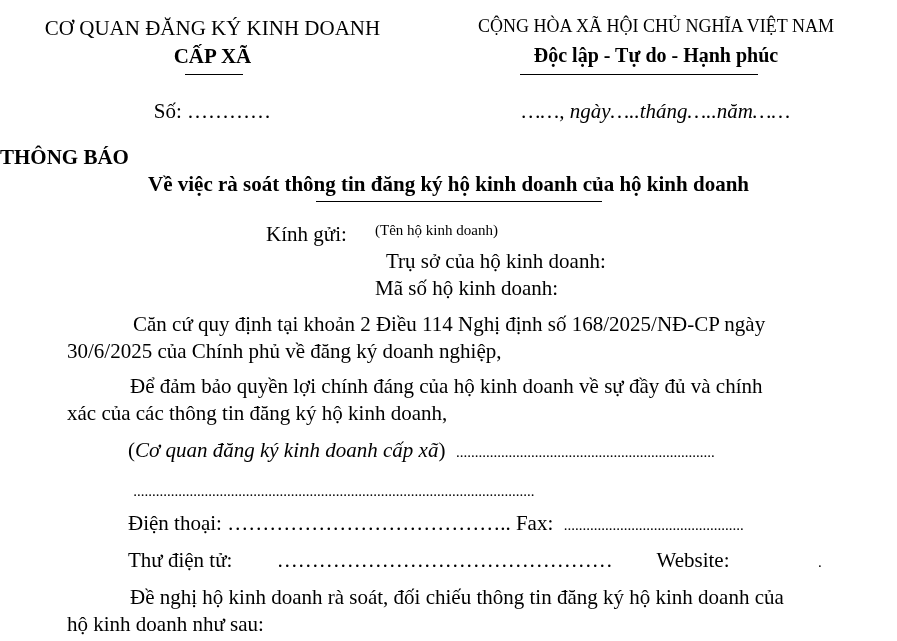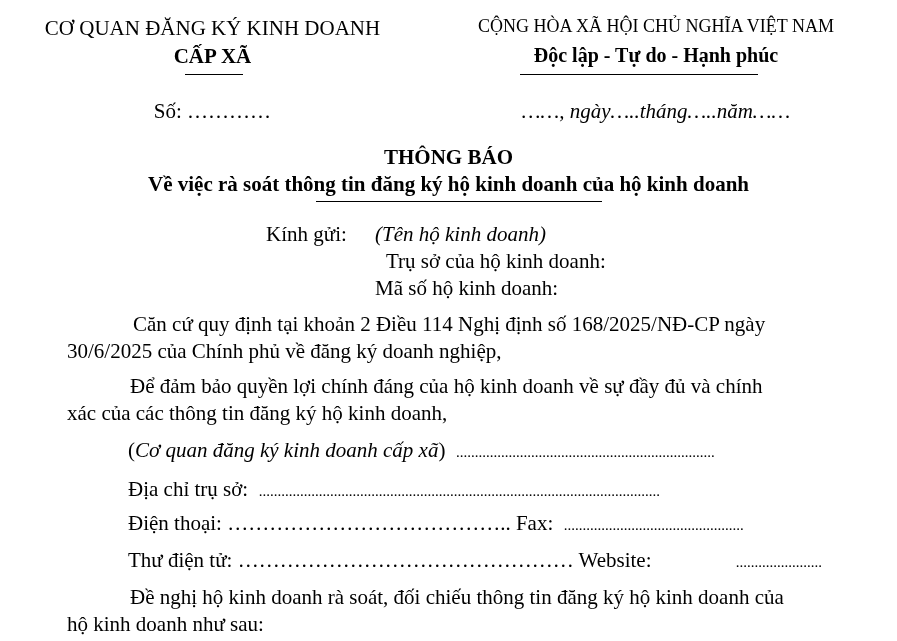--- a/index.html
+++ b/index.html
@@ -27,44 +27,44 @@
     
     #nation-line1 { left: 415px; top: 16px; width: 482px; text-align: center; font-weight: normal; font-size: 18px; }
     #nation-line2 { left: 415px; top: 44px; width: 482px; text-align: center; font-weight: bold; font-size: 20px; }
     #nation-rule { left: 520px; top: 74px; width: 238px; height: 1px; background: #000; }
 
     
     #doc-number { left: 0; top: 99px; width: 425px; text-align: center; font-size: 21px; }
     #doc-date { left: 415px; top: 99px; width: 482px; text-align: center; font-size: 21px; font-style: italic; }
 
     
-    #title { left: 0; top: 145px; width: 897px; text-align: center; font-weight: bold; font-size: 21px; }
+    #title { left: 0; top: 145px; width: 897px; text-align: left; font-weight: bold; font-size: 21px; }
     #subtitle { left: 0; top: 172px; width: 897px; text-align: center; font-weight: bold; font-size: 21px; }
     #subtitle-rule { left: 316px; top: 201px; width: 286px; height: 1px; background: #000; }
 
     
     #recipient-label { left: 266px; top: 222px; font-size: 21px; }
-    #recipient-name { left: 375px; top: 222px; font-size: 21px; font-style: italic; }
+    #recipient-name { left: 375px; top: 222px; font-size: 15px; }
     #recipient-address { left: 386px; top: 249px; font-size: 21px; }
     #recipient-code { left: 375px; top: 276px; font-size: 21px; }
 
     
     .para { left: 67px; font-size: 21px; }
     #para1-l1 { left: 133px; top: 312px; }
     #para1-l2 { top: 339px; }
     #para2-l1 { left: 130px; top: 374px; }
     #para2-l2 { top: 401px; }
 
     
     .field { left: 128px; font-size: 21px; display: flex; align-items: baseline; }
     .field .leader { flex: 1; overflow: hidden; white-space: nowrap; letter-spacing: 0; }
     #field-agency { top: 438px; width: 694px; }
     #field-address { top: 477px; width: 694px; }
     #field-phone { top: 511px; width: 694px; }
-    #field-email { top: 548px; width: 694px; }
+    #field-email { top: 548px; width: 694px; gap: 39px; }
 
     .dots-small { font-size: 15px; letter-spacing: 0.2px; }
     .dots-ellipsis { font-size: 21px; }
 
     #para3-l1 { left: 130px; top: 585px; }
     #para3-l2 { top: 612px; text-align: center; }
   </style>
 </head>
 <body>
 
@@ -92,21 +92,21 @@
 <div class="abs para" id="para1-l2">30/6/2025 của Chính phủ về đăng ký doanh nghiệp,</div>
 
 <div class="abs para" id="para2-l1">Để đảm bảo quyền lợi chính đáng của hộ kinh doanh về sự đầy đủ và chính</div>
 <div class="abs para" id="para2-l2">xác của các thông tin đăng ký hộ kinh doanh,</div>
 
 <div class="abs field" id="field-agency">
   <span>(</span><span class="italic">Cơ quan đăng ký kinh doanh cấp xã</span><span style="white-space:pre;">) </span>&nbsp;<span class="leader dots-small">.....................................................................</span>
 </div>
 
 <div class="abs field" id="field-address">
-  <span style="white-space:pre;">Địa chỉ trụ sở: </span>&nbsp;<span class="leader dots-small">...........................................................................................................</span>
+  &nbsp;<span class="leader dots-small">...........................................................................................................</span>
 </div>
 
 <div class="abs field" id="field-phone">
   <span style="white-space:pre;">Điện thoại: </span><span class="dots-ellipsis">…………………………………..</span><span style="white-space:pre;"> Fax: </span>&nbsp;<span class="leader dots-small">................................................</span>
 </div>
 
 <div class="abs field" id="field-email">
   <span style="white-space:pre;">Thư điện tử: </span><span class="dots-ellipsis">…………………………………………</span><span style="white-space:pre;"> Website: </span>&nbsp;<span class="leader dots-small" style="text-align:right;">.......................</span>
 </div>
 

